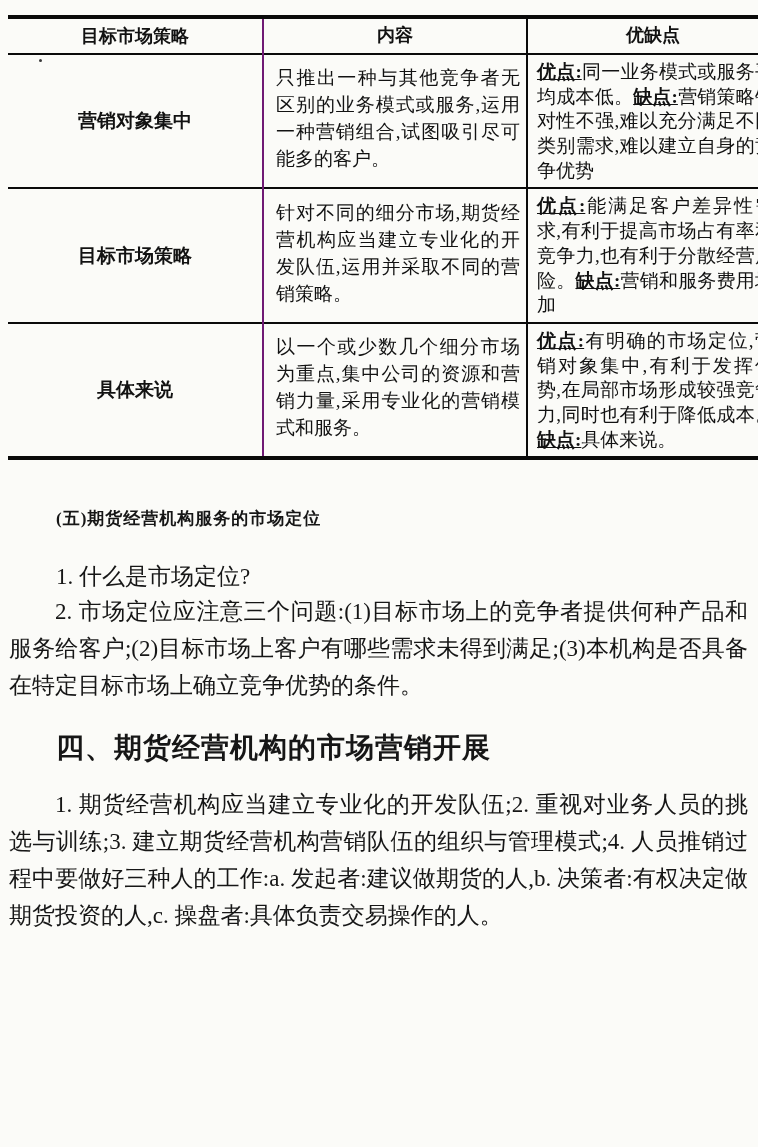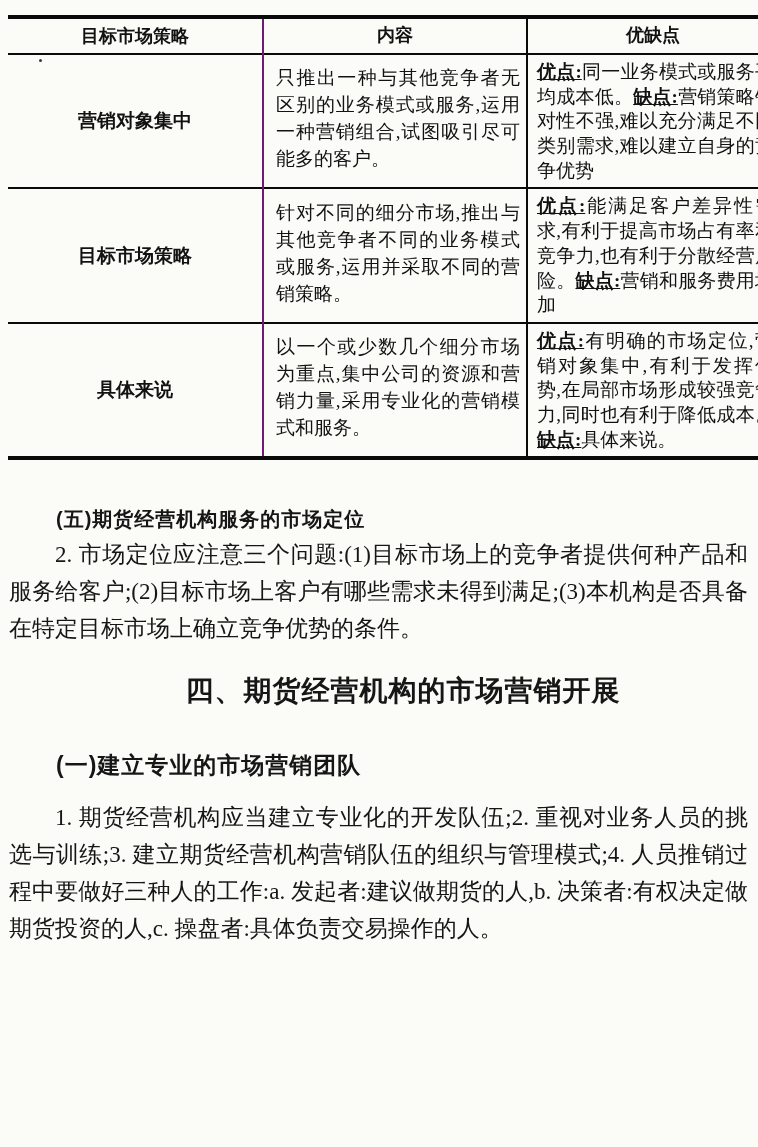--- a/index.html
+++ b/index.html
@@ -49,23 +49,23 @@
   td.c3 {
     vertical-align: top;
     padding: 5px 4px 4px 9px;
     line-height: 1.3;
     text-align: justify;
   }
   .pc-label { font-weight: 700; text-decoration: underline; }
 
   
   .h-sub {
-    font-family: Liberation Sans, sans-serif;
+    font-family: Liberation Serif, serif;
     font-weight: 700;
-    font-size: 20px;
+    font-size: 17px;
     line-height: 34px;
     margin: 42px 0 0 48px;
     letter-spacing: 1px;
   }
   .q-line {
     font-size: 23px;
     line-height: 32px;
     margin: 25px 0 0 48px;
   }
   .para {
@@ -76,21 +76,20 @@
     text-indent: 46px;
   }
   .para.tight { margin-top: 0; }
   .h-chapter {
     font-family: "Liberation Sans", "DejaVu Sans", sans-serif;
     font-weight: 700;
     font-size: 28px;
     line-height: 40px;
     margin: 24px 0 0 48px;
     letter-spacing: 1px;
-    text-align: center;
   }
   .h-sub2 {
     font-family: "Liberation Sans", "DejaVu Sans", sans-serif;
     font-weight: 700;
     font-size: 23px;
     line-height: 32px;
     margin: 38px 0 0 48px;
     letter-spacing: 1px;
   }
   .para.last { margin-top: 18px; }
@@ -114,40 +113,40 @@
     </tr>
 
     <tr class="data-row r1">
       <td class="c1">营销对象集中</td>
       <td class="c2">只推出一种与其他竞争者无区别的业务模式或服务,运用一种营销组合,试图吸引尽可能多的客户。</td>
       <td class="c3"><span class="pc-label">优点:</span><span>同一业务模式或服务平均成本低。</span><span class="pc-label">缺点:</span><span>营销策略针对性不强,难以充分满足不同类别需求,难以建立自身的竞争优势</span></td>
     </tr>
 
     <tr class="data-row r2">
       <td class="c1">目标市场策略</td>
-      <td class="c2">针对不同的细分市场,推出与其他竞争者不同的业务模式或服务,运用并采取不同的营销策略。</td>
+      <td class="c2">针对不同的细分市场,期货经营机构应当建立专业化的开发队伍,运用并采取不同的营销策略。</td>
       <td class="c3"><span class="pc-label">优点:</span><span>能满足客户差异性需求,有利于提高市场占有率和竞争力,也有利于分散经营风险。</span><span class="pc-label">缺点:</span><span>营销和服务费用增加</span></td>
     </tr>
 
     <tr class="data-row r3">
       <td class="c1">具体来说</td>
       <td class="c2">以一个或少数几个细分市场为重点,集中公司的资源和营销力量,采用专业化的营销模式和服务。</td>
       <td class="c3"><span class="pc-label">优点:</span><span>有明确的市场定位,营销对象集中,有利于发挥优势,在局部市场形成较强竞争力,同时也有利于降低成本。</span><span class="pc-label">缺点:</span><span>具体来说。</span></td>
     </tr>
   </tbody>
     </table>
 
   <div class="h-sub">(五)期货经营机构服务的市场定位</div>
 
+  <div class="q-line">1. 什么是市场定位?</div>
 
 
   <div class="para tight">2. 市场定位应注意三个问题:(1)目标市场上的竞争者提供何种产品和服务给客户;(2)目标市场上客户有哪些需求未得到满足;(3)本机构是否具备在特定目标市场上确立竞争优势的条件。</div>
 
   <div class="h-chapter">四、期货经营机构的市场营销开展</div>
 
-  <div class="h-sub2">(一)建立专业的市场营销团队</div>
 
   <div class="para last">1. 期货经营机构应当建立专业化的开发队伍;2. 重视对业务人员的挑选与训练;3. 建立期货经营机构营销队伍的组织与管理模式;4. 人员推销过程中要做好三种人的工作:a. 发起者:建议做期货的人,b. 决策者:有权决定做期货投资的人,c. 操盘者:具体负责交易操作的人。</div>
 
   <div class="speck speck1"></div>
   <div class="speck speck2"></div>
 
 </div>
 
 </body></html>

